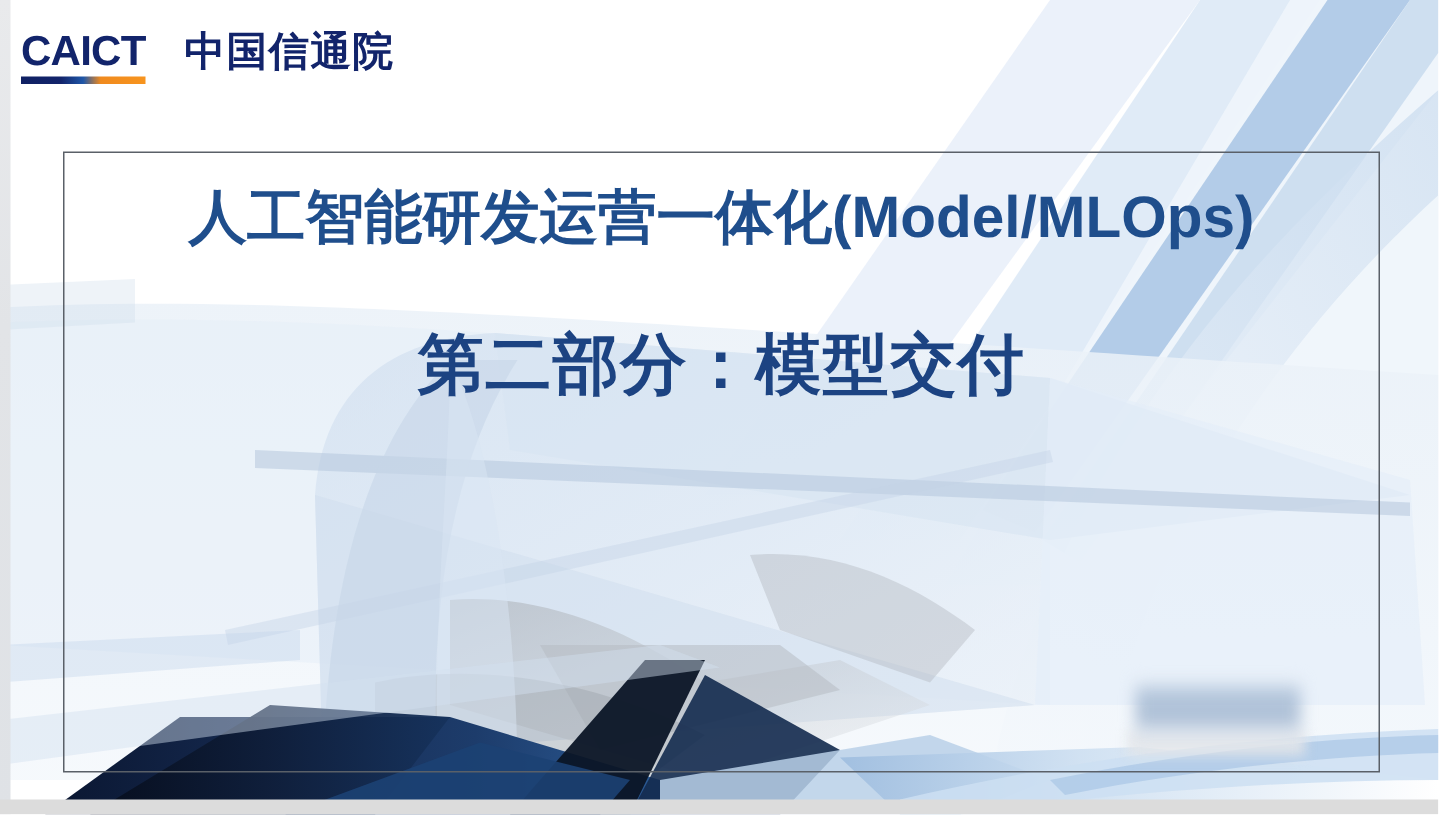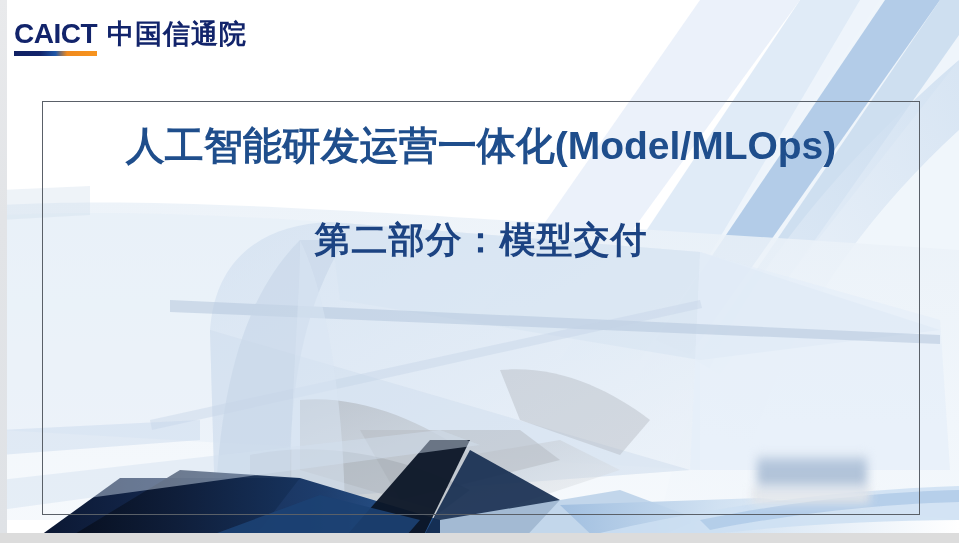--- a/index.html
+++ b/index.html
@@ -44,21 +44,21 @@
     background: #dcdcdc;
   }
 
   
   .logo-block {
     position: absolute;
     left: 14px;
     top: 20px;
     display: flex;
     align-items: baseline;
-    gap: 10px;
+    gap: 26px;
     z-index: 20;
   }
   .logo-mark {
     position: relative;
     display: inline-block;
   }
   .logo-mark .logo-text {
     font-family: "Liberation Sans", "DejaVu Sans", sans-serif;
     font-weight: bold;
     font-size: 28px;
@@ -110,21 +110,21 @@
     font-weight: bold;
     font-size: 39px;
     line-height: 1.22;
     color: #1f4e8c;
     margin: 0;
     letter-spacing: 0px;
   }
   .sub-title {
     font-family: "Liberation Sans", "DejaVu Sans", sans-serif;
     font-weight: bold;
-    font-size: 36px;
+    font-size: 44px;
     line-height: 1.2;
     color: #1c4382;
     margin: 0;
     padding-top: 48px;
     letter-spacing: 1px;
   }
 
   
   .redacted-block {
     position: absolute;

